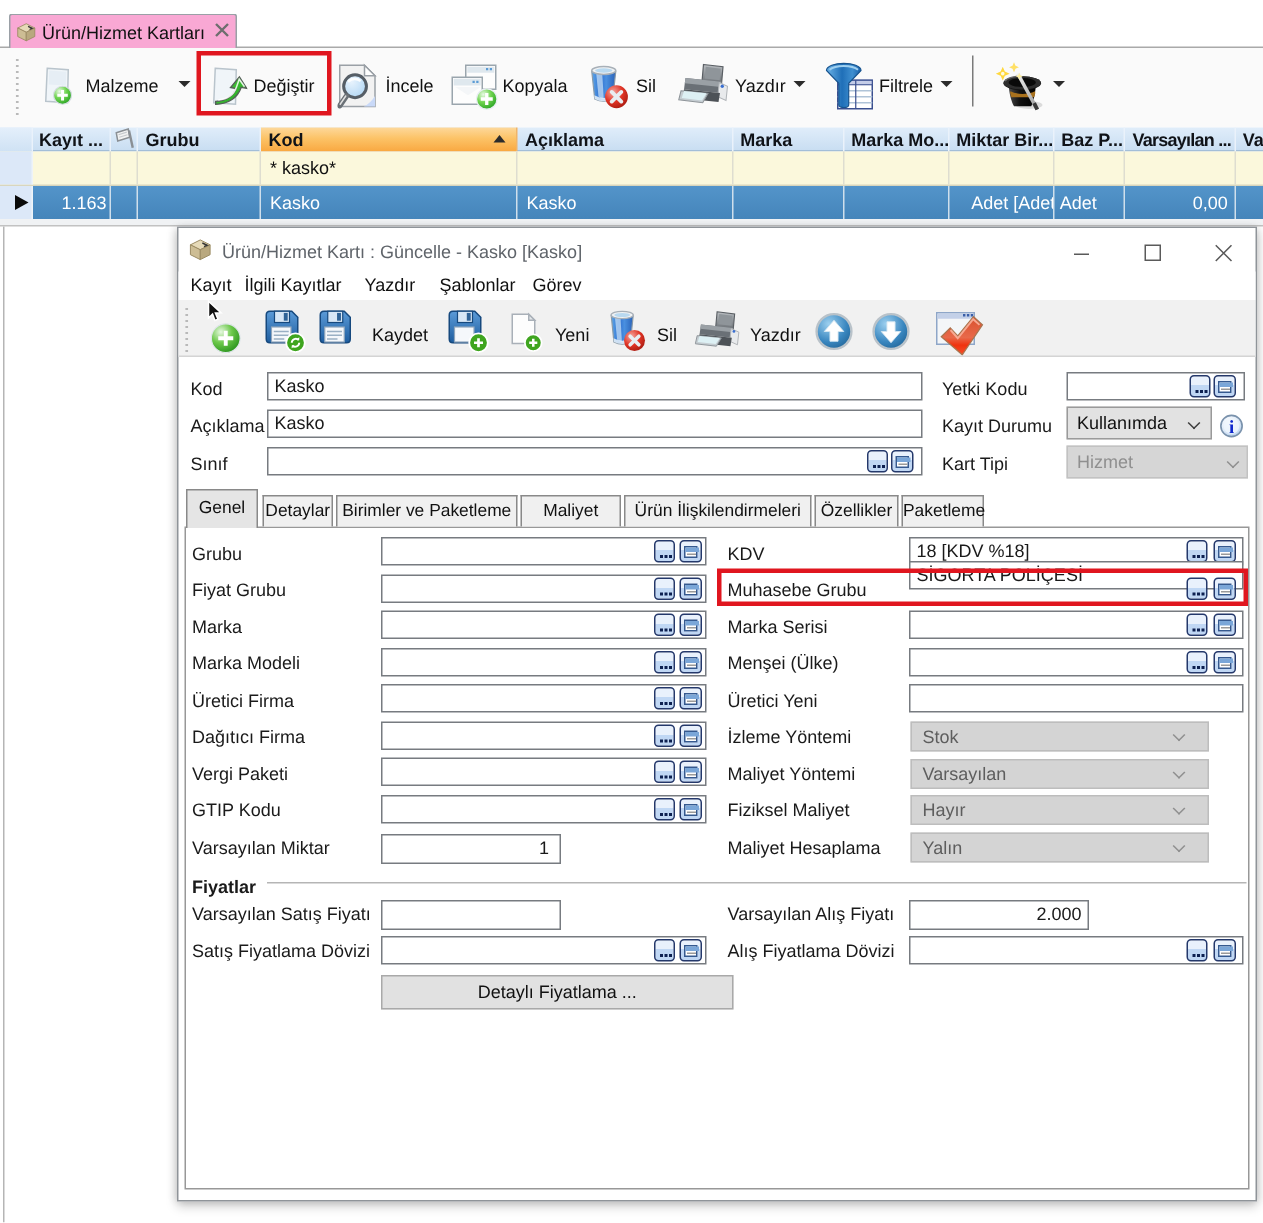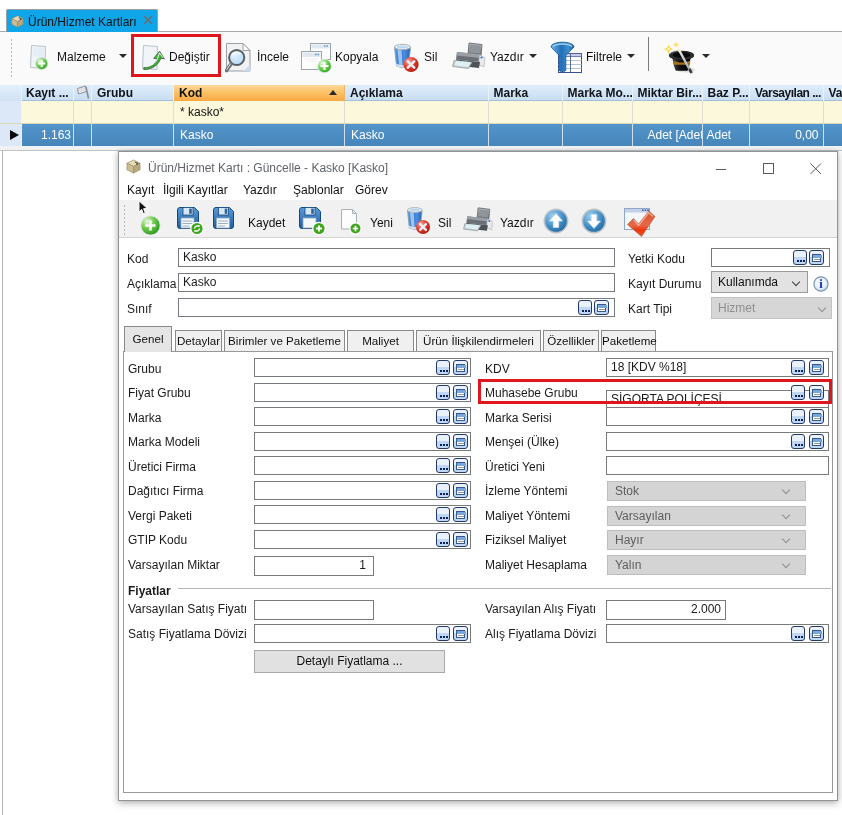--- a/index.html
+++ b/index.html
@@ -2,21 +2,21 @@
 <html lang="tr"><head>
 <meta charset="utf-8">
 <style>
 *{margin:0;padding:0;box-sizing:border-box}
 html,body{width:842px;height:815px;background:#fff;overflow:hidden}
 #page{position:relative;width:842px;height:815px;background:#fff;font-family:"Liberation Sans",sans-serif;font-size:12px;color:#1a1a1a}
 .abs{position:absolute}
 .lbl{position:absolute;white-space:nowrap;line-height:14px}
 
 #tabline{position:absolute;left:0;top:31px;width:842px;height:1px;background:#a9a9a9}
-#doctab{position:absolute;left:6px;top:9px;width:152px;height:23px;background:#0ea5e9;border:1px solid #9aa0a6;border-bottom:none;border-radius:2px 2px 0 0}
+#doctab{position:absolute;left:6px;top:9px;width:152px;height:23px;background:#f9a8d4;border:1px solid #9aa0a6;border-bottom:none;border-radius:2px 2px 0 0}
 #doctab .txt{position:absolute;left:21px;top:5px;font-size:12px;color:#111}
 #doctab svg.pkg{position:absolute;left:4px;top:5px}
 #doctab .x{position:absolute;left:135px;top:4px;width:12px;height:12px}
 
 #tb1{position:absolute;left:0;top:32px;width:842px;height:53px;background:#fafafa}
 .grip{position:absolute;width:3px;background-image:radial-gradient(circle,#b9b9b9 35%,transparent 40%);background-size:3px 4px}
 .tbtxt{position:absolute;font-size:12px;color:#111;white-space:nowrap}
 .darr{position:absolute;width:0;height:0;border-left:4px solid transparent;border-right:4px solid transparent;border-top:4px solid #2b2b2b}
 #redbox1{position:absolute;left:131px;top:34px;width:90px;height:43px;border:3px solid #e0161f}
 #vsep1{position:absolute;left:648px;top:37px;width:1px;height:34px;background:#7a7a7a}
@@ -49,21 +49,21 @@
 .btnw i:before{content:"";position:absolute;left:0;top:0;width:9px;height:2.5px;background:#7aa6d8;display:block}
 .btnw i:after{content:"";position:absolute;left:1px;top:4px;width:6px;height:1px;background:#9a9a9a;display:block}
 .cmb{position:absolute;font-size:12px;line-height:20px;padding:0 6px;white-space:nowrap}
 .chev{position:absolute;width:6px;height:6px;border-right:1.4px solid #3c3c3c;border-bottom:1.4px solid #3c3c3c;transform:rotate(45deg)}
 
 .wtab{position:absolute;top:178px;height:21px;background:#f0f0f0;border:1px solid #898989;border-bottom:none;font-size:11.6px;text-align:center;color:#111;z-index:2}
 #tabgenel{top:174px;height:26px;background:#e5e5e5;z-index:3}
 #tpage{position:absolute;left:4px;top:199px;width:710px;height:442px;background:#fff;border:1px solid #989898}
 #redbox2{position:absolute;left:359px;top:227px;width:354px;height:25px;border:3px solid #e0161f;z-index:5}
 .hr{position:absolute;height:1px;background:#a8a8a8}
-#btnDF{position:absolute;left:135px;top:498px;width:191px;height:23px;background:#e1e1e1;border:1px solid #a9a9a9;font-size:12px;text-align:center;line-height:21px;color:#111}
+#btnDF{position:absolute;left:135px;top:498px;width:235px;height:23px;background:#e1e1e1;border:1px solid #a9a9a9;font-size:12px;text-align:center;line-height:21px;color:#111}
 .dcmb{position:absolute;left:488px;width:199px;height:20px;background:#d4d4d4;border:1px solid #bdbdbd;color:#5e5e5e;font-size:12px;line-height:19px;padding:0 7px}
 .dchev{position:absolute;width:6px;height:6px;border-right:1.4px solid #8f8f8f;border-bottom:1.4px solid #8f8f8f;transform:rotate(45deg)}
 </style>
 </head>
 <body>
 <div id="page">
 
   <div id="tabline"></div>
   <div id="doctab">
     <svg class="pkg" width="13" height="13" viewBox="0 0 16 16">
@@ -539,21 +539,21 @@
 
     <span class="lbl" style="left:366px;top:210px">KDV</span>
     <div class="inp" style="left:487px;top:206px;width:223px;height:19px">18 [KDV %18]</div>
     <span class="btn3" style="left:672px;top:208px">
         <b></b>
       </span>
     <span class="btnw" style="left:690px;top:208px">
         <i></i>
       </span>
     <span class="lbl" style="left:366px;top:234px">Muhasebe Grubu</span>
-    <div class="inp" style="left:487px;top:238px;width:223px;height:19px">SİGORTA POLİÇESİ</div>
+    <div class="inp" style="left:487px;top:222px;width:223px;height:19px">SİGORTA POLİÇESİ</div>
     <span class="btn3" style="left:672px;top:233px">
         <b></b>
       </span>
     <span class="btnw" style="left:690px;top:233px">
         <i></i>
       </span>
     <div id="redbox2"></div>
     <span class="lbl" style="left:366px;top:259px">Marka Serisi</span>
     <div class="inp" style="left:487px;top:255px;width:223px;height:19px"></div>
     <span class="btn3" style="left:672px;top:257px">

